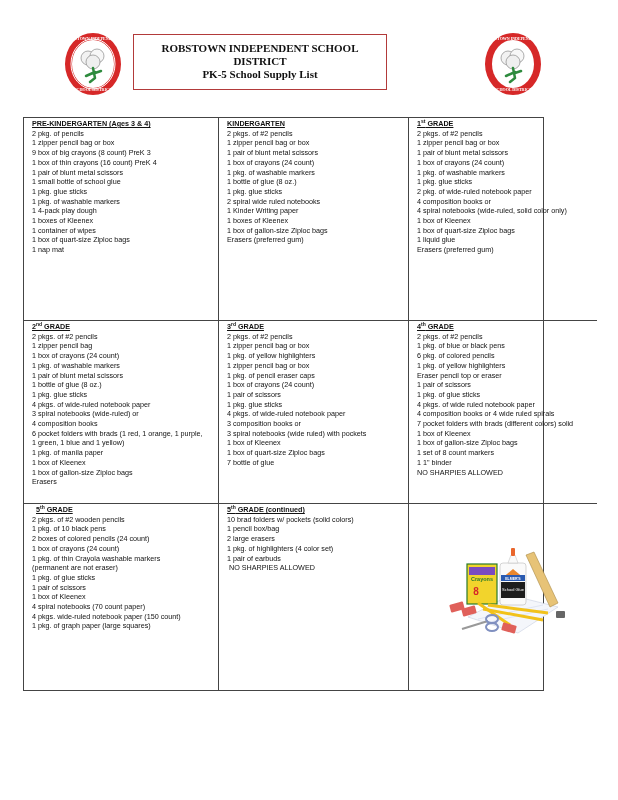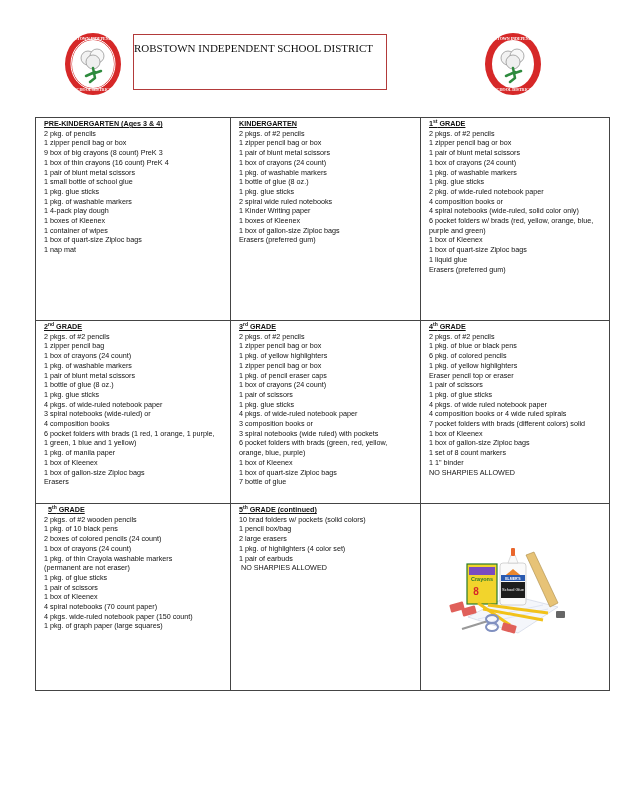--- a/index.html
+++ b/index.html
@@ -5,27 +5,27 @@
   * { box-sizing: border-box; margin: 0; padding: 0; }
   html, body { width: 618px; height: 800px; background: #ffffff; overflow: hidden; }
   body { position: relative; font-family: "Liberation Sans", sans-serif; color: #111; }
 
   .logo { position: absolute; top: 32px; width: 58px; height: 64px; }
   .logo.left { left: 64px; }
   .logo.right { left: 484px; }
 
   .title-box {
     position: absolute; left: 133px; top: 34px; width: 254px; height: 56px;
-    border: 1px solid #b23a3a; 
-    font-family: "Liberation Serif", serif; font-weight: normal; color: #111;
+    border: 1px solid #b23a3a; text-align: center;
+    font-family: "Liberation Serif", serif; font-weight: bold; color: #111;
     font-size: 11px; line-height: 13px; padding-top: 7px;
   }
 
   .grid {
-    position: absolute; left: 35px; top: 117px; width: 575px; height: 574px;
+    position: absolute; left: 23px; top: 117px; width: 521px; height: 574px;
     border: 1px solid #444;
     display: grid;
     grid-template-columns: 195px 190px 188px;
     grid-template-rows: 203px 183px 186px;
   }
   .cell { border-right: 1px solid #444; border-bottom: 1px solid #444; padding: 1px 0 0 8px;
           font-family: "Liberation Sans", sans-serif; font-size: 7.2px; line-height: 9.7px; color: #111; }
   .cell.c3 { border-right: none; }
   .cell.r3 { border-bottom: none; }
   .head { font-weight: bold; text-decoration: underline; display: block; }
@@ -45,20 +45,21 @@
   <circle cx="24" cy="26" r="7" fill="#f2f2f2" stroke="#777" stroke-width="0.6"></circle>
   <circle cx="33" cy="24" r="7" fill="#f7f7f7" stroke="#777" stroke-width="0.6"></circle>
   <circle cx="29" cy="30" r="7" fill="#efefef" stroke="#777" stroke-width="0.6"></circle>
   <path d="M29 36 L31 46 M31 40 L22 44 M31 41 L37 39 M31 46 L26 50" stroke="#2e8b3e" stroke-width="2.5" fill="none" stroke-linecap="round"></path>
   <text x="29" y="8" font-size="4" fill="#fff" text-anchor="middle" font-family="Liberation Serif, serif" font-weight="bold">ROBSTOWN INDEPENDENT</text>
   <text x="29" y="59" font-size="4" fill="#fff" text-anchor="middle" font-family="Liberation Serif, serif" font-weight="bold">SCHOOL DISTRICT</text>
 </svg>
 
 <div class="title-box">
   <div>ROBSTOWN INDEPENDENT SCHOOL DISTRICT</div>
+  <div>PK-5 School Supply List</div>
 </div>
 
 <svg class="logo right" viewBox="0 0 58 64">
   <ellipse cx="29" cy="32" rx="28" ry="31" fill="#d62828"></ellipse>
   <ellipse cx="29" cy="32" rx="21" ry="24" fill="#ffffff"></ellipse>
   <circle cx="24" cy="26" r="7" fill="#f2f2f2" stroke="#777" stroke-width="0.6"></circle>
   <circle cx="33" cy="24" r="7" fill="#f7f7f7" stroke="#777" stroke-width="0.6"></circle>
   <circle cx="29" cy="30" r="7" fill="#efefef" stroke="#777" stroke-width="0.6"></circle>
   <path d="M29 36 L31 46 M31 40 L22 44 M31 41 L37 39 M31 46 L26 50" stroke="#2e8b3e" stroke-width="2.5" fill="none" stroke-linecap="round"></path>
   <text x="29" y="8" font-size="4" fill="#fff" text-anchor="middle" font-family="Liberation Serif, serif" font-weight="bold">ROBSTOWN INDEPENDENT</text>
@@ -104,21 +105,20 @@
     <span class="head"><span>1</span><sup>st</sup><span> GRADE</span></span>
     <span class="item">2 pkgs. of #2 pencils</span>
     <span class="item">1 zipper pencil bag or box</span>
     <span class="item">1 pair of blunt metal scissors</span>
     <span class="item">1 box of crayons (24 count)</span>
     <span class="item">1 pkg. of washable markers</span>
     <span class="item">1 pkg. glue sticks</span>
     <span class="item">2 pkg. of wide-ruled notebook paper</span>
     <span class="item">4 composition books or</span>
     <span class="item">4 spiral notebooks (wide-ruled, solid color only)</span>
-    <span class="item wrap">6 pocket folders w/ brads (red, yellow, orange, blue, purple and green)</span>
     <span class="item">1 box of Kleenex</span>
     <span class="item">1 box of quart-size Ziploc bags</span>
     <span class="item">1 liquid glue</span>
     <span class="item">Erasers (preferred gum)</span>
   </div>
 
   <div class="cell">
     <span class="head"><span>2</span><sup>nd</sup><span> GRADE</span></span>
     <span class="item">2 pkgs. of #2 pencils</span>
     <span class="item">1 zipper pencil bag</span>
@@ -143,21 +143,20 @@
     <span class="item">1 zipper pencil bag or box</span>
     <span class="item">1 pkg. of yellow highlighters</span>
     <span class="item">1 zipper pencil bag or box</span>
     <span class="item">1 pkg. of pencil eraser caps</span>
     <span class="item">1 box of crayons (24 count)</span>
     <span class="item">1 pair of scissors</span>
     <span class="item">1 pkg. glue sticks</span>
     <span class="item">4 pkgs. of wide-ruled notebook paper</span>
     <span class="item">3 composition books or</span>
     <span class="item">3 spiral notebooks (wide ruled) with pockets</span>
-    <span class="item wrap">6 pocket folders with brads (green, red, yellow, orange, blue, purple)</span>
     <span class="item">1 box of Kleenex</span>
     <span class="item">1 box of quart-size Ziploc bags</span>
     <span class="item">7 bottle of glue</span>
   </div>
 
   <div class="cell c3">
     <span class="head"><span>4</span><sup>th</sup><span> GRADE</span></span>
     <span class="item">2 pkgs. of #2 pencils</span>
     <span class="item">1 pkg. of blue or black pens</span>
     <span class="item">6 pkg. of colored pencils</span>

